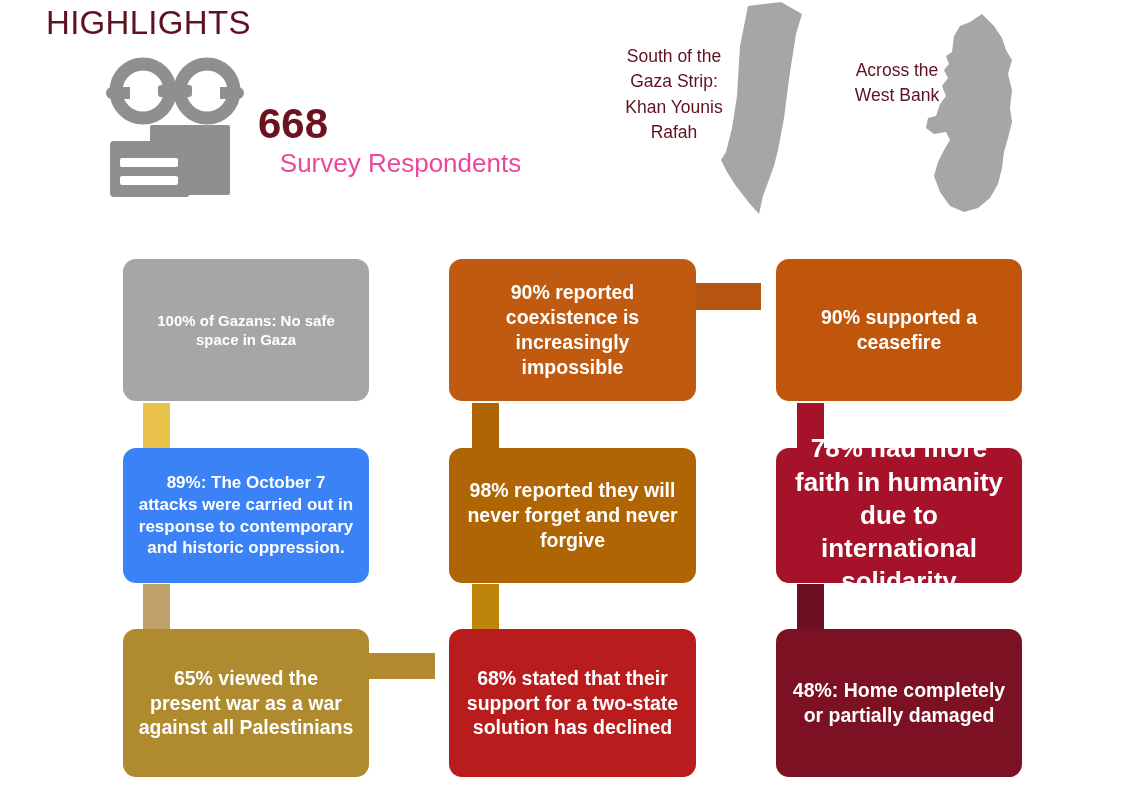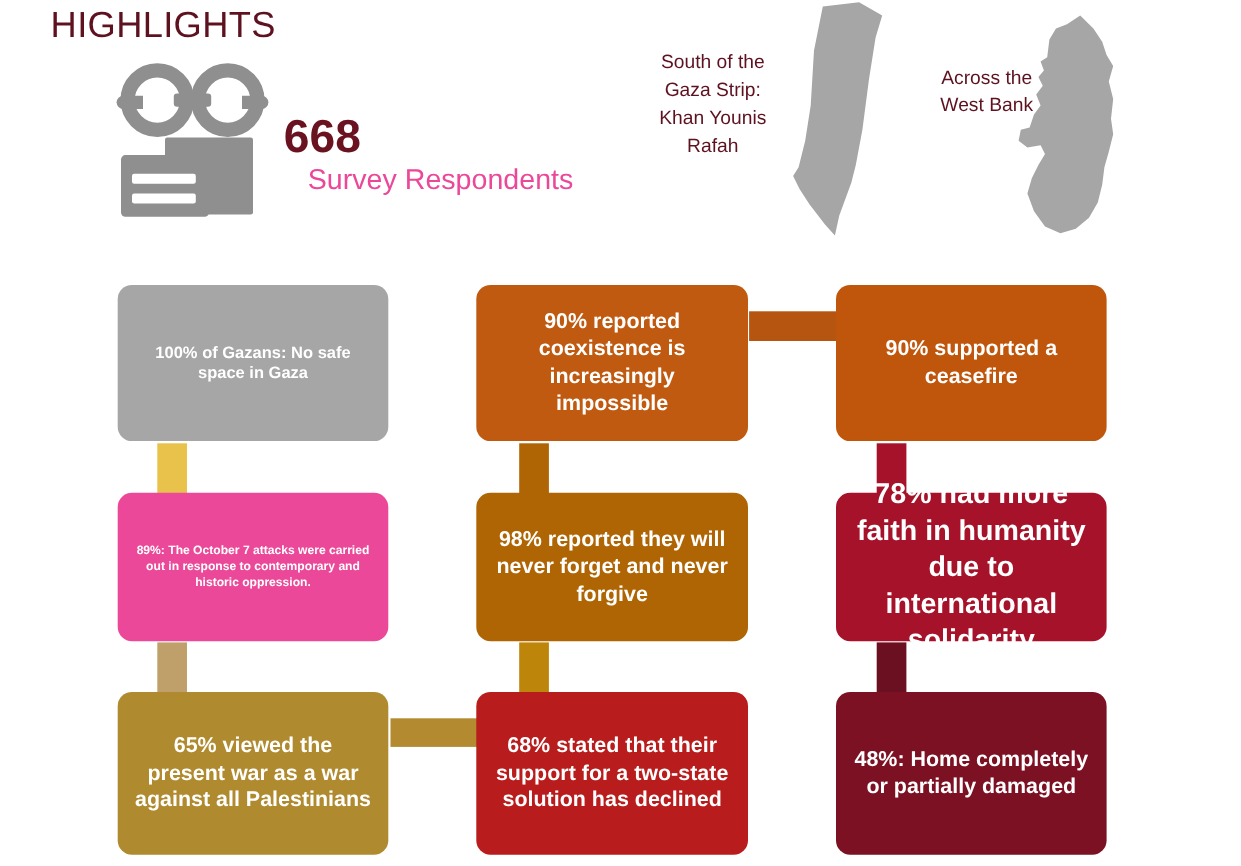--- a/index.html
+++ b/index.html
@@ -58,39 +58,40 @@
     line-height: 1.2;
   }
 
   .region-label {
     position: absolute;
     text-align: center;
     font-size: 17.5px;
     color: #5e1220;
     line-height: 1.45;
   }
-  #gaza-label { left: 572px; top: 44px; width: 152px; }
+  #gaza-label { left: 598px; top: 44px; width: 152px; }
   #westbank-label { left: 832px; top: 58px; width: 130px; }
 
   #gaza-map { position: absolute; left: 718px; top: 0px; width: 92px; height: 218px; }
   #westbank-map { position: absolute; left: 924px; top: 12px; width: 100px; height: 205px; }
 
   
   .flow-box {
     position: absolute;
     border-radius: 13px;
     display: flex;
     align-items: center;
     justify-content: center;
     text-align: center;
     color: #ffffff;
     font-weight: bold;
     box-sizing: border-box;
     padding: 6px 14px;
     line-height: 1.28;
+    margin-left: 16px;
   }
   .flow-box span { display: block; width: 100%; }
 
   .connector {
     position: absolute;
   }
 
   
   .col1 { left: 107px; width: 246px; }
   .col2 { left: 433px; width: 247px; }
@@ -165,21 +166,21 @@
 <div id="flow-layer">
     <div class="flow-box col1 row1" style="background: rgb(166, 166, 166); font-size: 15px;">
       <span>100% of Gazans: No safe space in Gaza</span>
     </div>
     <div class="flow-box col2 row1" style="background: rgb(192, 90, 16); font-size: 19.5px;">
       <span>90% reported coexistence is increasingly impossible</span>
     </div>
     <div class="flow-box col3 row1" style="background: rgb(192, 85, 12); font-size: 19.5px;">
       <span>90% supported a ceasefire</span>
     </div>
-    <div class="flow-box col1 row2" style="background: #ec4899; font-size: 11px;">
+    <div class="flow-box col1 row2" style="background: #3b82f6; font-size: 17px;">
       <span>89%: The October 7 attacks were carried out in response to contemporary and historic oppression.</span>
     </div>
     <div class="flow-box col2 row2" style="background: rgb(176, 101, 5); font-size: 19.5px;">
       <span>98% reported they will never forget and never forgive</span>
     </div>
     <div class="flow-box col3 row2" style="background: rgb(165, 18, 41); font-size: 26px;">
       <span>78% had more faith in humanity due to international solidarity</span>
     </div>
     <div class="flow-box col1 row3" style="background: rgb(176, 138, 46); font-size: 19.5px;">
       <span>65% viewed the present war as a war against all Palestinians</span>

